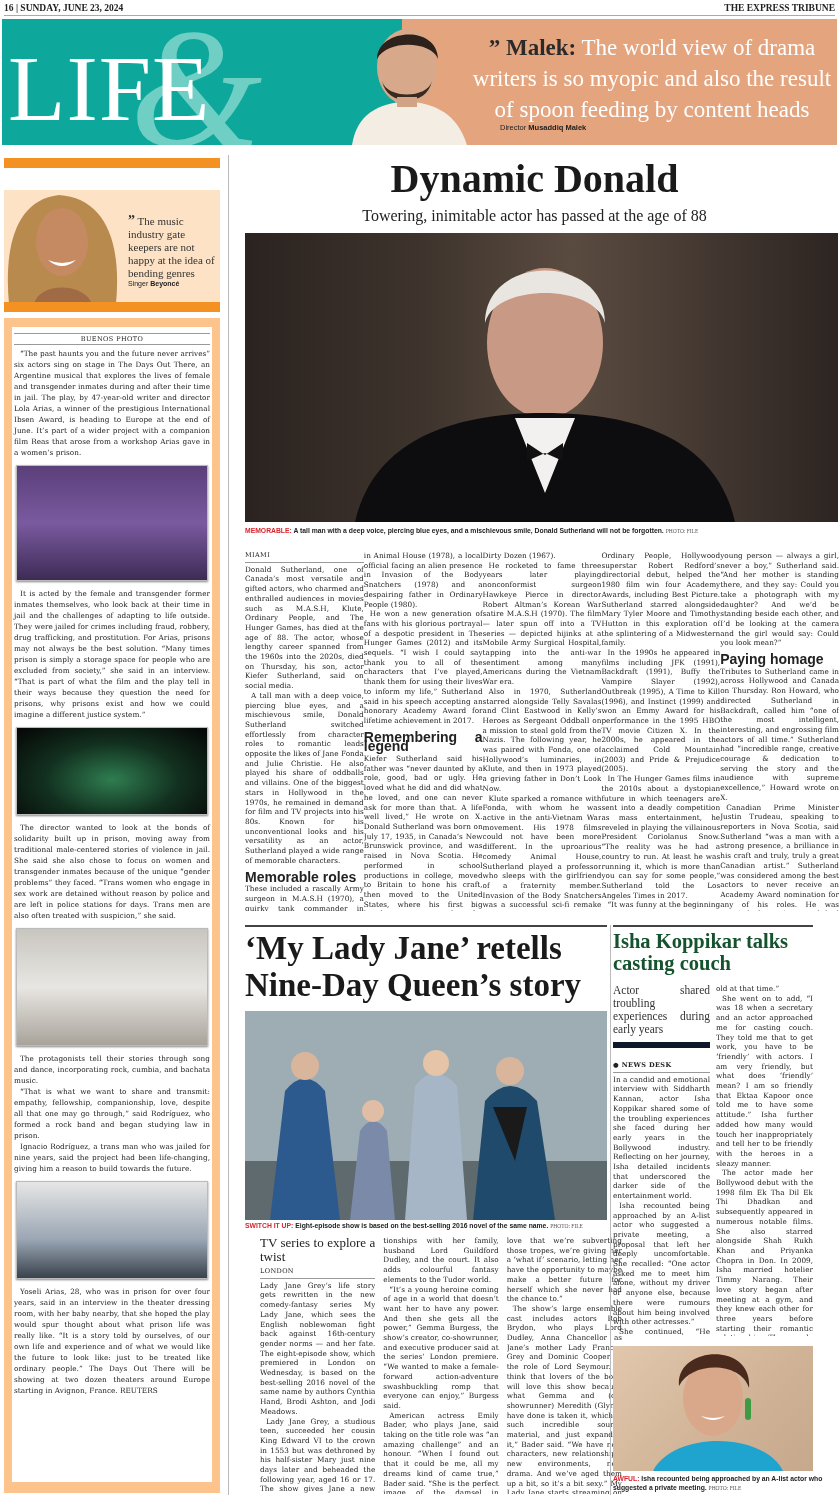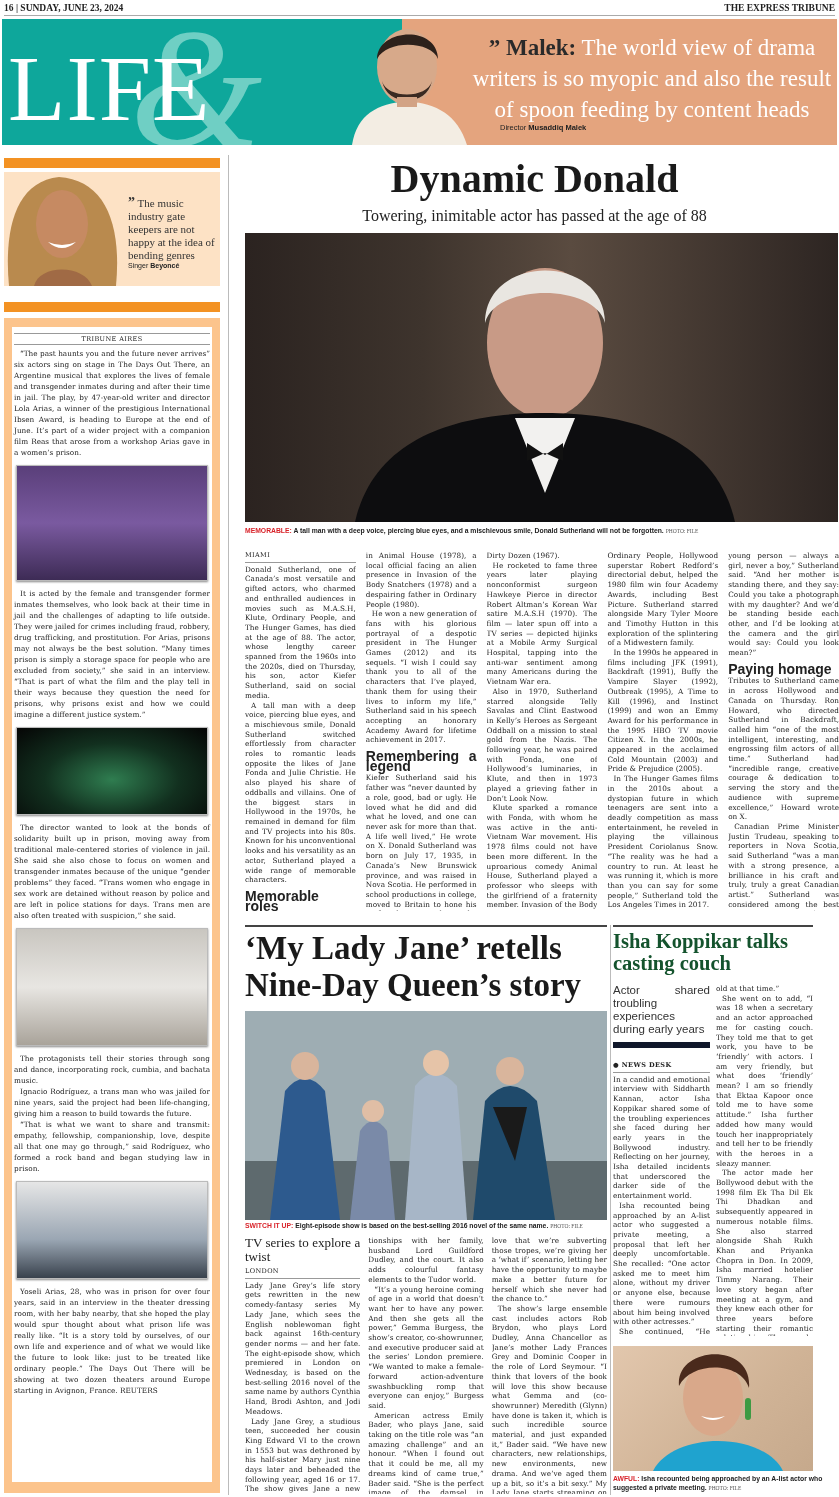--- a/index.html
+++ b/index.html
@@ -11,49 +11,49 @@
 .masthead{left:2px;top:19px;width:835px;height:126px}
 .mh-teal{position:absolute;left:0;top:0;width:400px;height:126px;background:#0ea79b;overflow:hidden}
 .mh-peach{position:absolute;left:400px;top:0;width:435px;height:126px;background:#e4a47e}
 .mh-life{position:absolute;left:6px;top:22px;font-family:"Liberation Serif",serif;color:#fff;font-size:94px;letter-spacing:1px;line-height:1}
 .mh-amp{position:absolute;left:128px;top:-16px;font-family:"Liberation Serif",serif;color:#6fcfc4;font-size:170px;line-height:1;font-style:italic}
 .mh-face{position:absolute;left:330px;top:0;width:150px;height:126px}
 .mh-quote{position:absolute;left:470px;top:13px;width:360px;text-align:center;font-family:"Liberation Serif",serif;color:#fff;font-size:23px;line-height:31px}
 .mh-quote b{color:#2a2a2a}
 .mh-credit{position:absolute;left:498px;top:104px;font-family:"Liberation Sans",sans-serif;font-size:7.5px;color:#222}
 .left-bar{left:4px;width:216px;height:10px;background:#f39223}
-.bey{left:4px;top:172px;width:216px;height:114px;background:#fde2c5}
+.bey{left:4px;top:190px;width:216px;height:114px;background:#fde2c5}
 .bey-quote{position:absolute;left:124px;top:24px;width:90px;font-family:"Liberation Serif",serif;font-size:11px;line-height:13px;color:#333}
 .bey-credit{position:absolute;left:124px;top:90px;font-family:"Liberation Sans",sans-serif;font-size:7px;color:#222}
 .arg{left:4px;top:318px;width:216px;height:1175px;background:#fcc48c}
 .arg-inner{position:absolute;left:8px;top:9px;width:200px;height:1155px;background:#fff}
 .arg-title{font-family:"Liberation Serif",serif;font-size:20px;line-height:20px;text-align:center;margin-top:13px;color:#222}
 .dateline{font-size:6.5px;text-align:center;border-top:1px solid #999;border-bottom:1px solid #999;margin:6px 2px 3px;padding:1px 0;letter-spacing:.4px}
 .body-sm{font-size:7.3px;line-height:11px;text-align:justify;hyphens:auto;padding:0 2px}
 .body-sm p{text-indent:6px}
 .photo{margin:7px 2px;border:1px solid #bbb;box-shadow:0 1px 2px #888}
 .main-title{left:230px;top:157px;width:609px;text-align:center;font-family:"Liberation Serif",serif;font-weight:bold;font-size:40px;line-height:44px;color:#1a1a1a}
 .main-sub{left:230px;top:207px;width:609px;text-align:center;font-family:"Liberation Serif",serif;font-size:16px;color:#222}
 .main-photo{left:245px;top:233px;width:593px;height:289px;background:linear-gradient(90deg,#2b2320 0%,#3e342d 30%,#5a4b40 55%,#2d2522 100%);overflow:hidden}
 .caption{font-family:"Liberation Sans",sans-serif;font-size:6.8px;font-weight:bold;color:#222}
 .caption .hl{color:#d8232a}
 .caption .pf{font-weight:normal;font-family:"Liberation Serif",serif;font-size:5.5px;color:#555}
-.cols5{left:245px;top:551px;width:594px;height:360px;display:grid;grid-template-columns:repeat(5,1fr);column-gap:10px}
+.cols5{left:245px;top:551px;width:594px;height:360px;display:grid;grid-template-columns:repeat(5,1fr);}
 .col{font-size:7.3px;line-height:9.7px;text-align:justify;hyphens:auto;overflow:hidden}
 .col p{text-indent:6px}
 .col h4{font-family:"Liberation Sans",sans-serif;font-size:14px;font-weight:bold;margin:7px 0 2px;color:#222}
 .col .dl{font-size:6.5px;border-bottom:1px solid #999;padding-bottom:1px;margin-bottom:2px;letter-spacing:.4px}
 .sep-line{height:2px;background:#444}
 .lj-title{left:245px;top:930px;width:362px;font-family:"Liberation Serif",serif;font-size:33px;line-height:37px;color:#1a1a1a}
 .lj-photo{left:245px;top:1011px;width:362px;height:209px;background:linear-gradient(180deg,#b7c2c6 0%,#8c9aa0 40%,#3e4f60 100%);overflow:hidden}
-.lj-cols{left:245px;top:1236px;width:362px;height:258px;display:grid;grid-template-columns:repeat(3,1fr);column-gap:8px}
+.lj-cols{left:260px;top:1236px;width:362px;height:258px;display:grid;grid-template-columns:repeat(3,1fr);column-gap:8px}
 .lj-sub{font-family:"Liberation Serif",serif;font-size:13px;line-height:14px;color:#222;margin-bottom:3px}
 .isha-title{left:613px;top:930px;width:222px;font-family:"Liberation Serif",serif;font-size:20.5px;line-height:22px;color:#14532d}
 .isha-cols{left:613px;top:984px;width:200px;height:352px;display:grid;grid-template-columns:1fr 1fr;column-gap:6px}
-.isha-sub{font-family:Liberation Sans, sans-serif;font-size:11.5px;line-height:13px;color:#333;margin-bottom:6px}
+.isha-sub{font-family:Liberation Serif, serif;font-size:11.5px;line-height:13px;color:#333;margin-bottom:6px}
 .isha-photo{left:613px;top:1346px;width:200px;height:125px;background:linear-gradient(135deg,#e2c7ad 0%,#d0b396 60%,#c6a98c 100%);overflow:hidden}
 .vline{width:1px;background:#bbb}
 </style>
 </head>
 <body>
 
 <div class="abs topline">
   <span class="l">16 | SUNDAY, JUNE 23, 2024</span>
   <span class="r">THE EXPRESS TRIBUNE</span>
 </div>
@@ -90,31 +90,31 @@
   <div class="bey-quote">
     <span style="font-weight:bold;font-size:14px">”</span>
     <span>The music industry gate keepers are not happy at the idea of bending genres</span>
   </div>
   <div class="bey-credit"><span>Singer</span> <b>Beyoncé</b></div>
 </div>
 <div class="abs left-bar" style="top:302px"></div>
 
 <div class="abs arg">
   <div class="arg-inner">
-    <div class="dateline">TRIBUNE AIRES</div>
+    <div class="dateline">BUENOS PHOTO</div>
     <div class="body-sm">
       <p>“The past haunts you and the future never arrives” six actors sing on stage in The Days Out There, an Argentine musical that explores the lives of female and transgender inmates during and after their time in jail. The play, by 47-year-old writer and director Lola Arias, a winner of the prestigious International Ibsen Award, is heading to Europe at the end of June. It’s part of a wider project with a companion film Reas that arose from a workshop Arias gave in a women’s prison.</p>
       <div class="photo" style="height:116px;background:linear-gradient(180deg,#5a3f7a 0%,#7a5aa0 50%,#3d2b55 100%)"></div>
       <p>It is acted by the female and transgender former inmates themselves, who look back at their time in jail and the challenges of adapting to life outside. They were jailed for crimes including fraud, robbery, drug trafficking, and prostitution. For Arias, prisons may not always be the best solution. “Many times prison is simply a storage space for people who are excluded from society,” she said in an interview. “That is part of what the film and the play tell in their ways because they question the need for prisons, why prisons exist and how we could imagine a different justice system.”</p>
       <div class="photo" style="height:88px;background:radial-gradient(ellipse at 50% 60%,#2f7d50 0%,#12301f 50%,#050505 100%)"></div>
       <p>The director wanted to look at the bonds of solidarity built up in prison, moving away from traditional male-centered stories of violence in jail. She said she also chose to focus on women and transgender inmates because of the unique “gender problems” they faced. “Trans women who engage in sex work are detained without reason by police and are left in police stations for days. Trans men are also often treated with suspicion,” she said.</p>
       <div class="photo" style="height:118px;background:linear-gradient(180deg,#c9c6c0 0%,#e8e6e2 50%,#a9a39a 100%)"></div>
       <p>The protagonists tell their stories through song and dance, incorporating rock, cumbia, and bachata music.</p>
+      <p>“That is what we want to share and transmit: empathy, fellowship, companionship, love, despite all that one may go through,” said Rodríguez, who formed a rock band and began studying law in prison.</p>
       <p>Ignacio Rodríguez, a trans man who was jailed for nine years, said the project had been life-changing, giving him a reason to build towards the future.</p>
-      <p>“That is what we want to share and transmit: empathy, fellowship, companionship, love, despite all that one may go through,” said Rodríguez, who formed a rock band and began studying law in prison.</p>
       <div class="photo" style="height:98px;background:linear-gradient(180deg,#e6e6e6 0%,#9aa6b3 60%,#39424d 100%)"></div>
       <p>Yoseli Arias, 28, who was in prison for over four years, said in an interview in the theater dressing room, with her baby nearby, that she hoped the play would spur thought about what prison life was really like. “It is a story told by ourselves, of our own life and experience and of what we would like the future to look like: just to be treated like ordinary people.” The Days Out There will be showing at two dozen theaters around Europe starting in Avignon, France. REUTERS</p>
     </div>
   </div>
 </div>
 
 <div class="abs vline" style="left:228px;top:155px;height:1340px"></div>
 
 <h1 class="abs main-title">Dynamic Donald</h1>
 <div class="abs main-sub">Towering, inimitable actor has passed at the age of 88</div>

